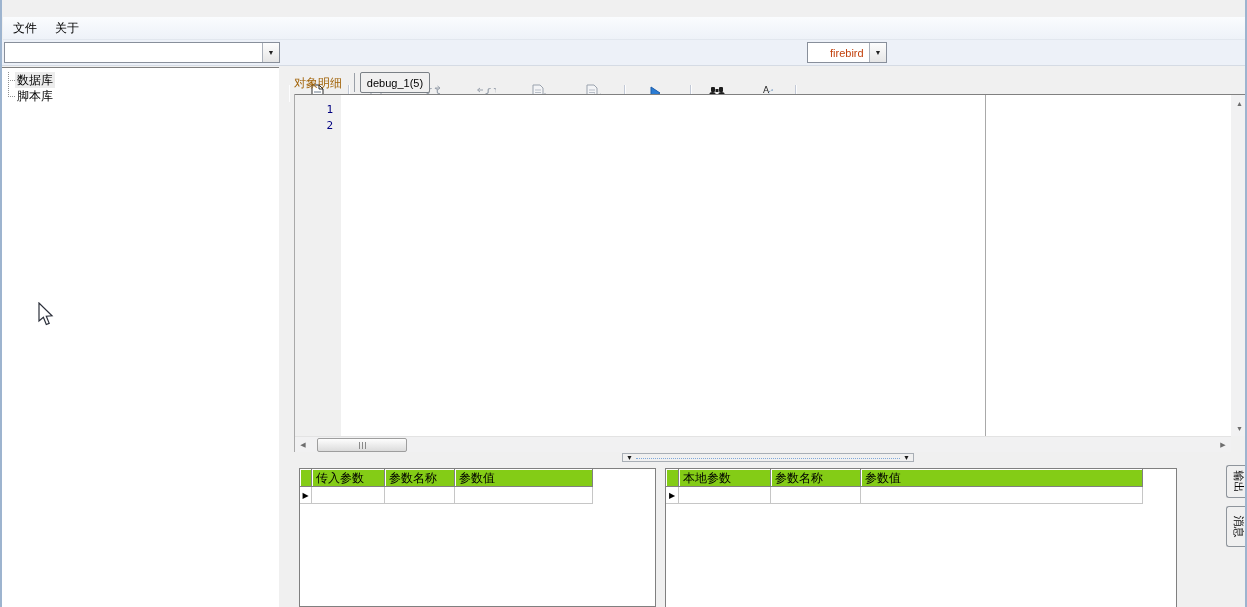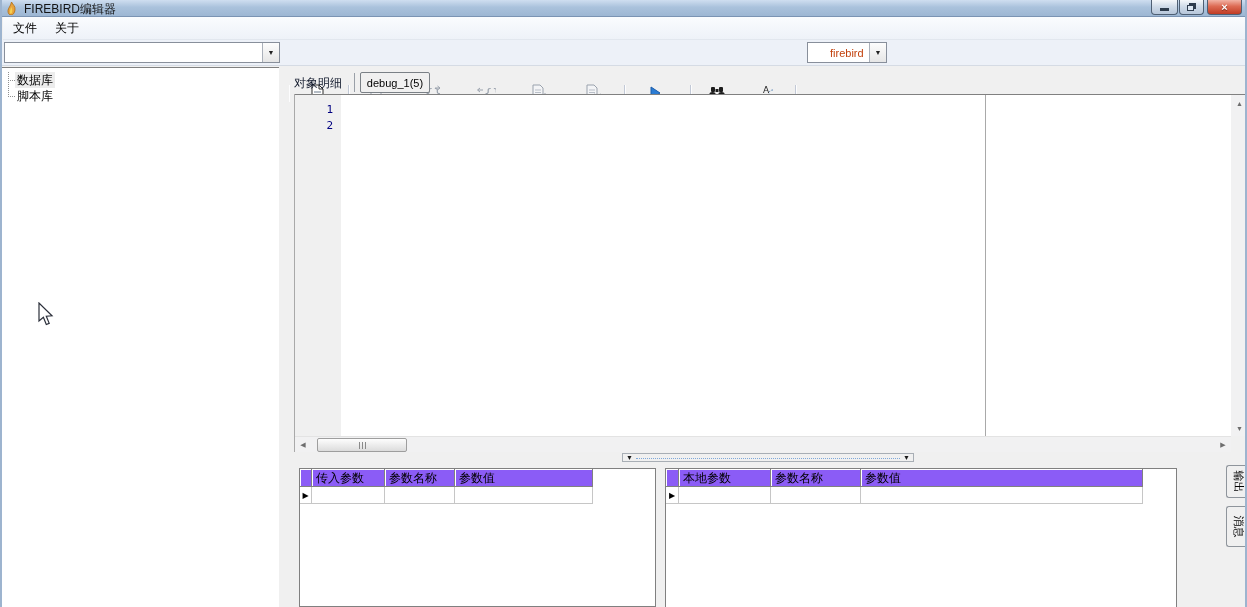--- a/index.html
+++ b/index.html
@@ -65,21 +65,21 @@
   }
   .tree-item { position:absolute; left:13px; height:16px; font-size:12px; color:#000;
     display:flex; align-items:center; padding:0 2px; }
   .tree-item.sel { background:#ececec; }
   .tree-vline { position:absolute; left:6px; top:72px; width:1px; height:25px;
     background-image:linear-gradient(#909090 1px, transparent 1px); background-size:1px 2px; }
   .tree-hline { position:absolute; left:6px; width:7px; height:1px;
     background-image:linear-gradient(90deg,#909090 1px, transparent 1px); background-size:2px 1px; }
   .vsplit { position:absolute; left:277px; top:67px; width:10px; height:540px; background:#f0f0f0; cursor:ew-resize; }
   
-  .tab-plain { position:absolute; left:292px; top:75px; font-size:12px; color:#0f172a; }
+  .tab-plain { position:absolute; left:292px; top:75px; font-size:12px; color:#a16207; }
   .tabrow-sep { position:absolute; left:352px; top:73px; width:1px; height:19px; background:#9aa0a8; }
   .tab-box {
     position:absolute; left:358px; top:72px; width:70px; height:21px;
     border:1px solid #7a8086; border-radius:2px; font-size:11px; color:#000;
     display:flex; align-items:center; justify-content:center; background:#f0f0f0;
   }
   
   .edit-topline { position:absolute; left:293px; top:94px; width:953px; height:1px; background:#808080; }
   .edit-leftline { position:absolute; left:292px; top:94px; width:1px; height:358px; background:#a9a9a9; }
   .gutter { position:absolute; left:293px; top:95px; width:46px; height:341px; background:#f0f0f0; }
@@ -104,57 +104,41 @@
     border:1px solid #a8aeb5; background:#f0f0f0; display:flex; align-items:center;
   }
   .collapse-ctl .arr { font-size:7px; color:#1a1a1a; line-height:7px; padding:0 3px; }
   .collapse-ctl .dots { flex:1; height:1px; border-top:1px dotted #7fa8d9; margin-top:1px;}
   
   .grid { position:absolute; top:468px; background:#fff; border:1px solid #808080; overflow:hidden; }
   .grid.gl { left:297px; width:357px; height:139px; }
   .grid.gr { left:663px; width:512px; height:171px; }
   .gh-row { position:absolute; left:0; top:0; height:18px; display:flex; }
   .gh-cell {
-    height:18px; background:#8b5cf6; font-size:12px; color:#000;
+    height:18px; background:#84cc16; font-size:12px; color:#000;
     border-right:1px solid #808080; border-bottom:1px solid #808080;
     box-shadow:inset 1px 1px 0 #ffffff; padding:1px 0 0 4px; white-space:nowrap; overflow:hidden;
   }
   .gd-row { position:absolute; left:0; top:18px; height:17px; display:flex; }
   .gd-cell { height:17px; border-right:1px solid #c6c6c6; border-bottom:1px solid #c6c6c6; }
   .row-ind { display:flex; align-items:center; justify-content:center; font-size:8px; color:#000; padding-top:1px;}
   
   .side-tab {
     position:absolute; left:1224px; width:23px; background:#f0f0f0;
     border:1px solid #8f959c; border-right:none; border-radius:3px 0 0 3px;
     display:flex; align-items:center; justify-content:center; overflow:hidden;
   }
   .side-tab span { transform:rotate(90deg); white-space:nowrap; font-size:11px; color:#000; }
   .cursor-arrow { position:absolute; left:36px; top:302px; }
 </style>
 </head>
 <body>
 
 <div id="root">
 
-  <div class="titlebar">
-    <svg class="appicon" viewBox="0 0 13 13">
-      <path d="M6.5 0 C8 3 10.5 4 10 8 C9.6 11 8 13 6 13 C4 13 2.8 11 3 8.5 C3.2 6 5.5 4.5 6.5 0 Z" fill="#e8a33d" stroke="#b06c10" stroke-width="0.8"></path>
-      <path d="M6.3 5 C7.2 7 7.6 8.5 7 10.5 C6.6 11.8 5.5 12 5 11 C4.5 10 5.2 8 6.3 5 Z" fill="#f6d14e"></path>
-    </svg>
-    <span class="title">FIREBIRD编辑器</span>
-    <div class="winbtn min">
-        <div class="glyph-min"></div>
-      </div>
-    <div class="winbtn res">
-        <div class="glyph-res"></div>
-      </div>
-    <div class="winbtn cls">
-        <span class="glyph-cls">×</span>
-      </div>
-  </div>
 
   <div class="menubar">
     <span class="menu-item">文件</span>
     <span class="menu-item">关于</span>
   </div>
 
   <div class="toolbar">
     <div class="combo" style="left:2px; top:2px; width:276px;">
       <span class="val"></span>
       <span class="dd">▼</span>

